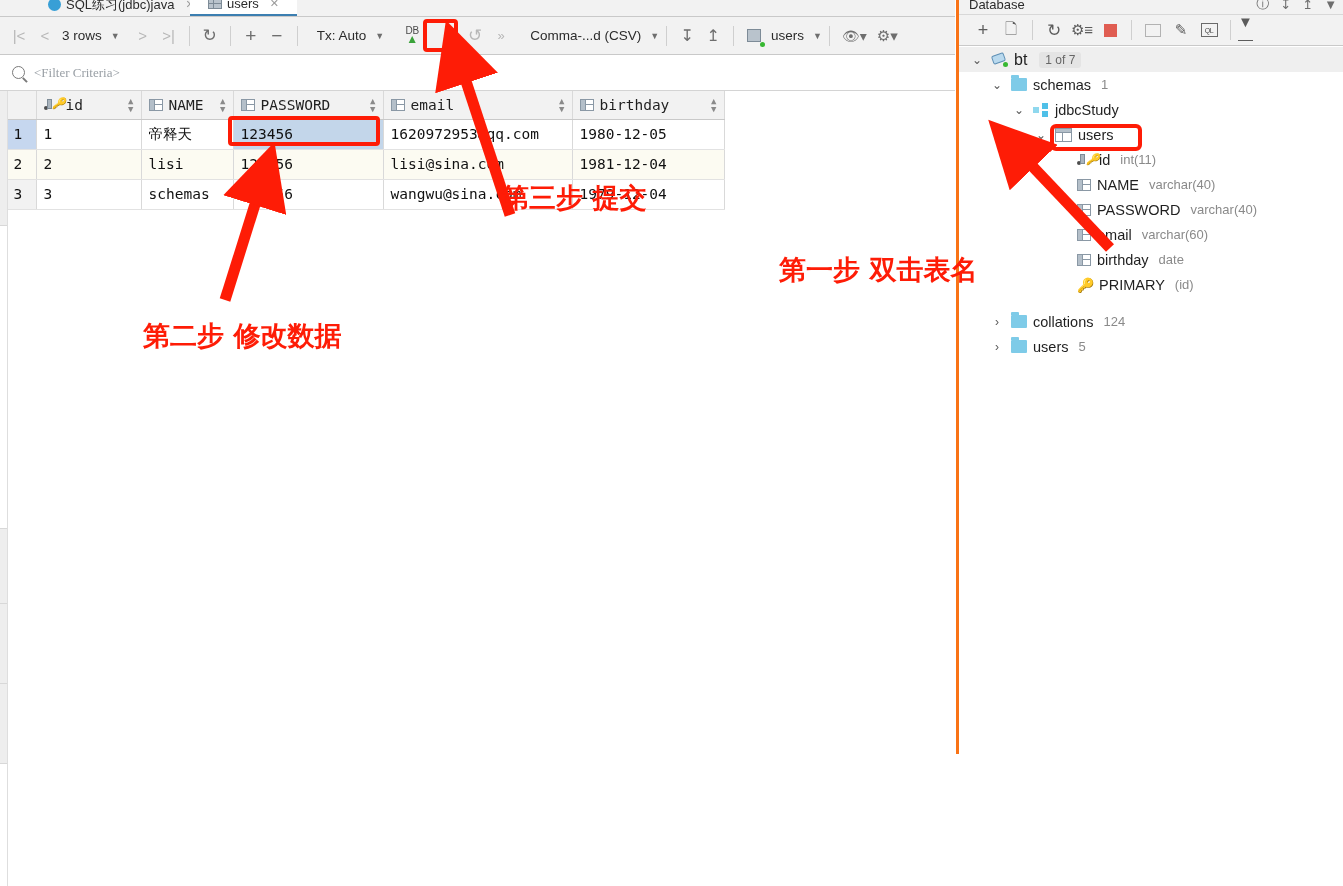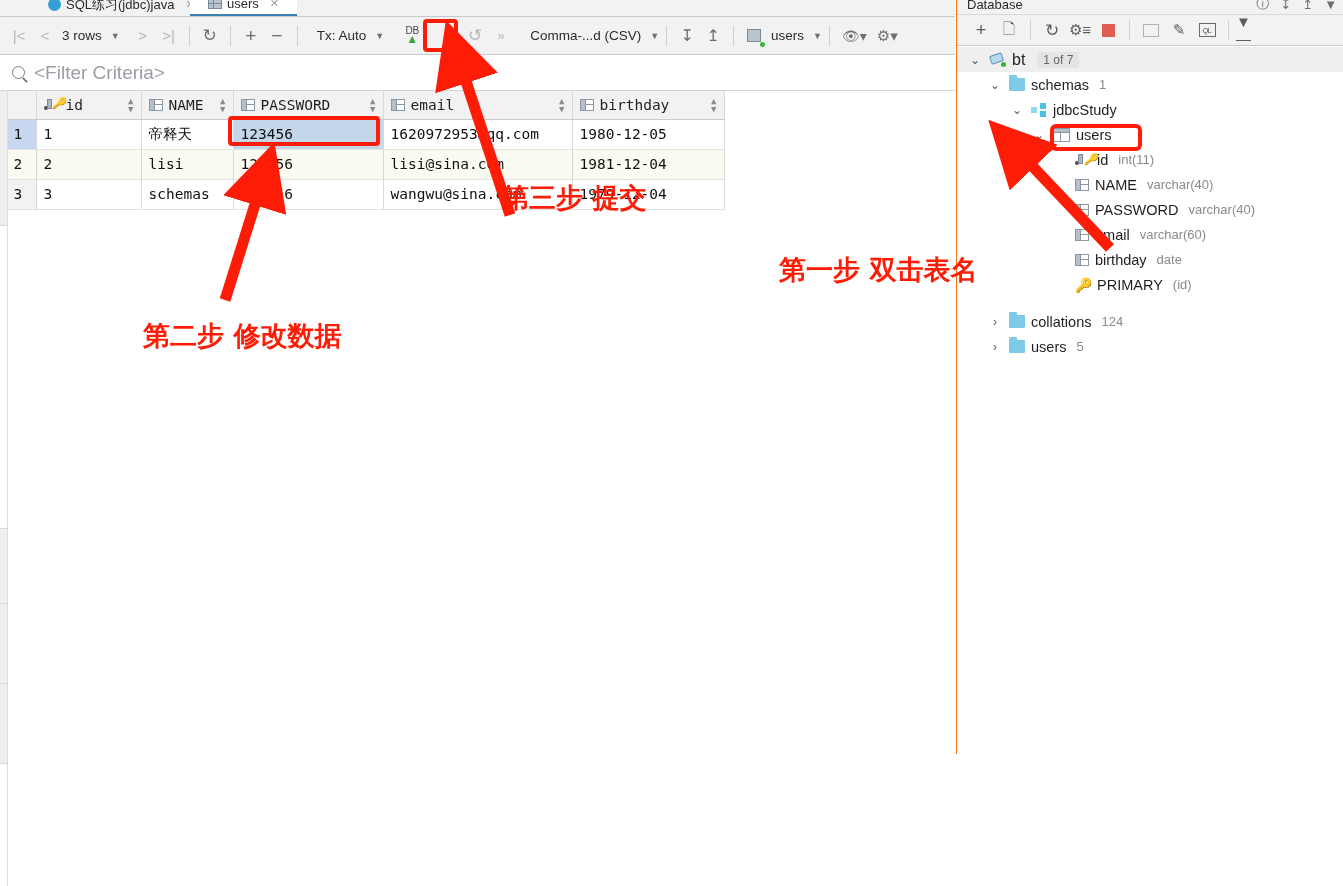--- a/index.html
+++ b/index.html
@@ -75,22 +75,22 @@
   .eye-ic { font-size: 14px; color: #6e6e6e; }
   .gear-ic { font-size: 15px; color: #6e6e6e; }
 
   
   .filterbar {
     position: absolute; left: 0; top: 55px; width: 955px; height: 36px;
     background: #ffffff; border-bottom: 1px solid #d4d4d4;
     display: flex; align-items: center; padding-left: 12px; gap: 9px;
   }
   .filter-text {
-    font-family: Liberation Sans, sans-serif;
-    font-size: 19px; color: #9aa0a6;
+    font-family: Liberation Serif, serif;
+    font-size: 13px; color: #9aa0a6;
   }
   .mag {
     width: 13px; height: 13px; border: 1.6px solid #7a7a7a;
     border-radius: 50%; position: relative; display:inline-block;
   }
   .mag::after {
     content: ""; position: absolute; right: -4px; bottom: -3px;
     width: 6px; height: 1.8px; background: #7a7a7a;
     transform: rotate(45deg);
   }
@@ -151,21 +151,21 @@
   
   .leftstrip {
     position: absolute; left: 0; top: 91px; width: 8px; height: 795px;
     background: #ffffff; border-right: 1px solid #dedede;
   }
   .leftstrip .seg { width: 7px; background: #eeeeee; border-bottom: 1px solid #d8d8d8; }
 
   
   .rightpanel {
     position: absolute; left: 956px; top: 0; width: 387px; height: 754px;
-    background: #ffffff; border-left: 1px solid #f97316;
+    background: #ffffff; border-left: 3px solid #f97316;
   }
   .rp-title {
     position: absolute; left: 0; top: -6px; width: 387px; height: 20px;
     background: #f2f2f2; font-size: 13px; color: #2b2b2b;
     display: flex; align-items: center; padding-left: 10px;
     overflow: hidden;
   }
   .rp-title-icons {
     position: absolute; right: 6px; top: -6px; height: 20px;
     display: flex; align-items: center; gap: 11px;

